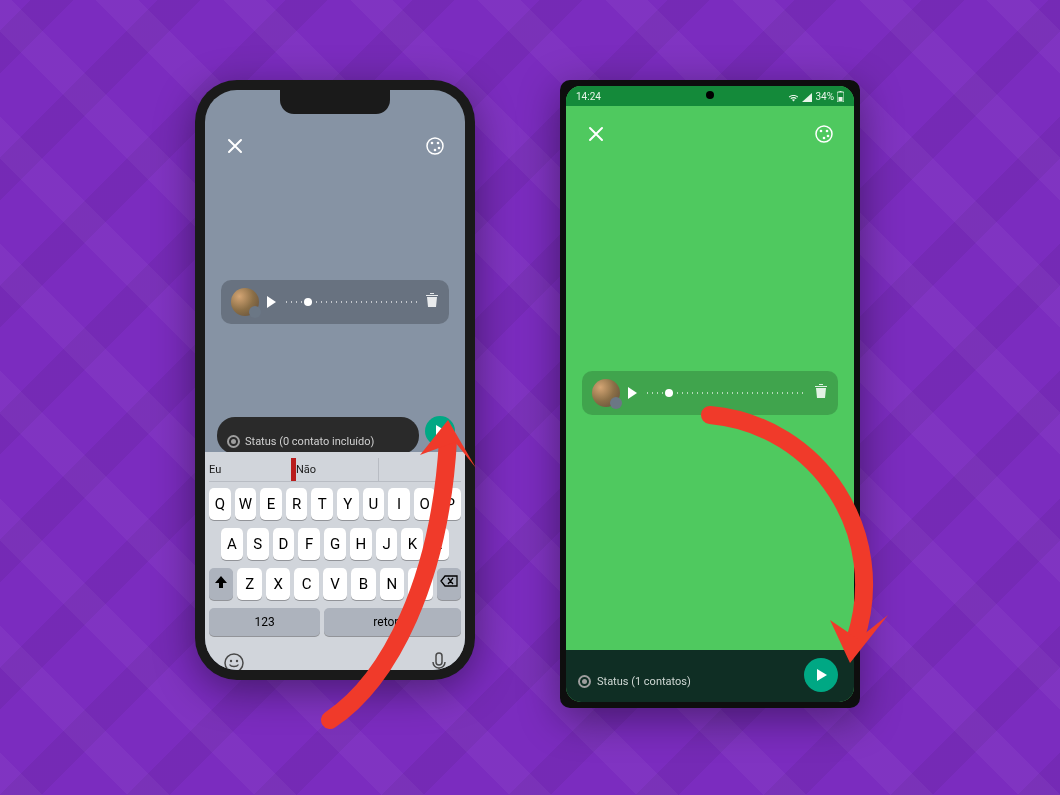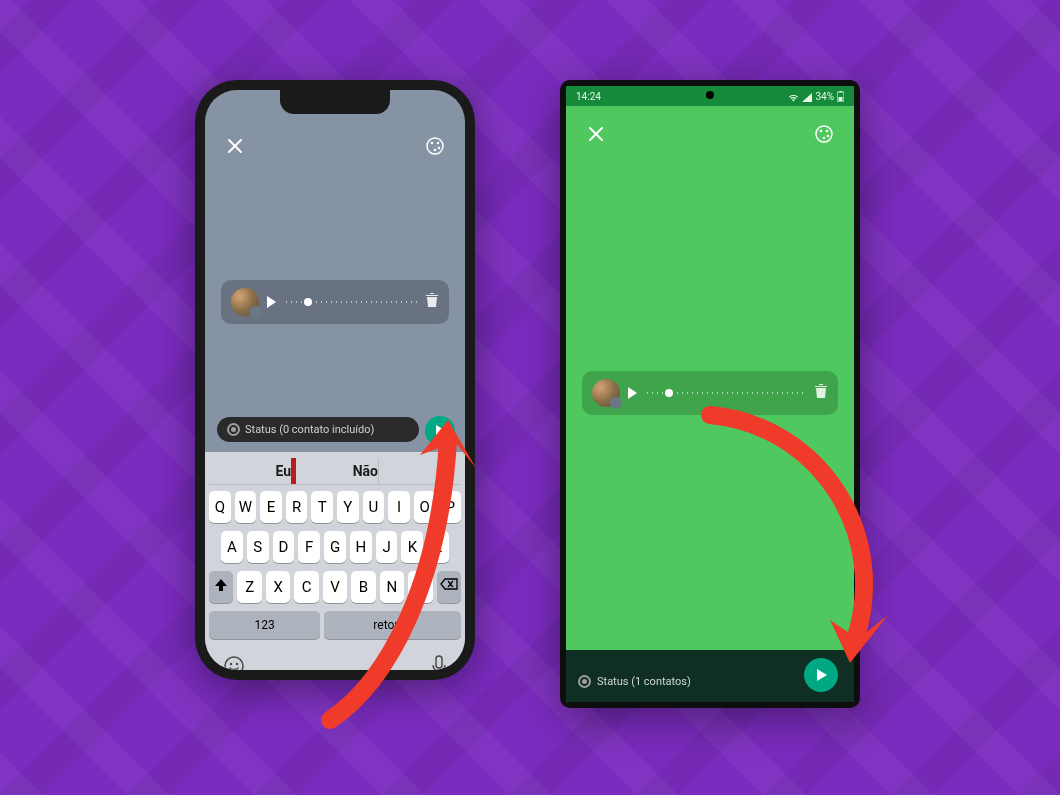--- a/index.html
+++ b/index.html
@@ -159,20 +159,21 @@
       padding: 6px 8px 6px 10px;
       gap: 8px;
     }
     .iphone .recipient-bar { top: 327px; right: 46px; left: 12px; }
     .status-chip {
       display: flex;
       align-items: flex-start;
       gap: 5px;
       color: #d0d0d0;
       font-size: 11px;
+      margin-top: 12px;
     }
     .status-ring {
       width: 13px; height: 13px;
       border: 2px solid #9e9e9e;
       border-radius: 50%;
       position: relative;
     }
     .status-ring::after {
       content: "";
       position: absolute;
@@ -208,25 +209,24 @@
       padding: 6px 4px 6px 4px;
       height: 218px;
     }
     .suggest {
       display: flex;
       border-bottom: 1px solid #b8bcc3;
       margin-bottom: 6px;
     }
     .suggest div {
       flex: 1;
-      text-align: right;
-      font-size: 14px;
+      text-align: left;
+      font-size: 11px;
       padding: 5px 0;
       color: #1a1a1a;
-      font-weight: bold;
     }
     .suggest div:nth-child(2) { border-left: 5px solid #b91c1c; border-right: 1px solid #b8bcc3; }
     .krow { display: flex; gap: 4px; justify-content: center; margin-bottom: 8px; }
     .key {
       background: #fff;
       border-radius: 5px;
       box-shadow: 0 1px 0 rgba(0,0,0,0.3);
       font-size: 15px;
       text-align: center;
       padding: 7px 0;
@@ -252,21 +252,21 @@
       height: 628px;
       background: #0e0e0e;
       border-radius: 10px;
       padding: 6px;
       box-shadow: 0 10px 40px rgba(0,0,0,0.4);
     }
     .android-screen {
       width: 100%;
       height: 100%;
       background: #4fc95f;
-      border-radius: 2px;
+      border-radius: 15px;
       position: relative;
       overflow: hidden;
     }
     .punch-hole {
       position: absolute;
       top: 5px;
       left: 50%;
       transform: translateX(-50%);
       width: 8px; height: 8px;
       background: #000;

